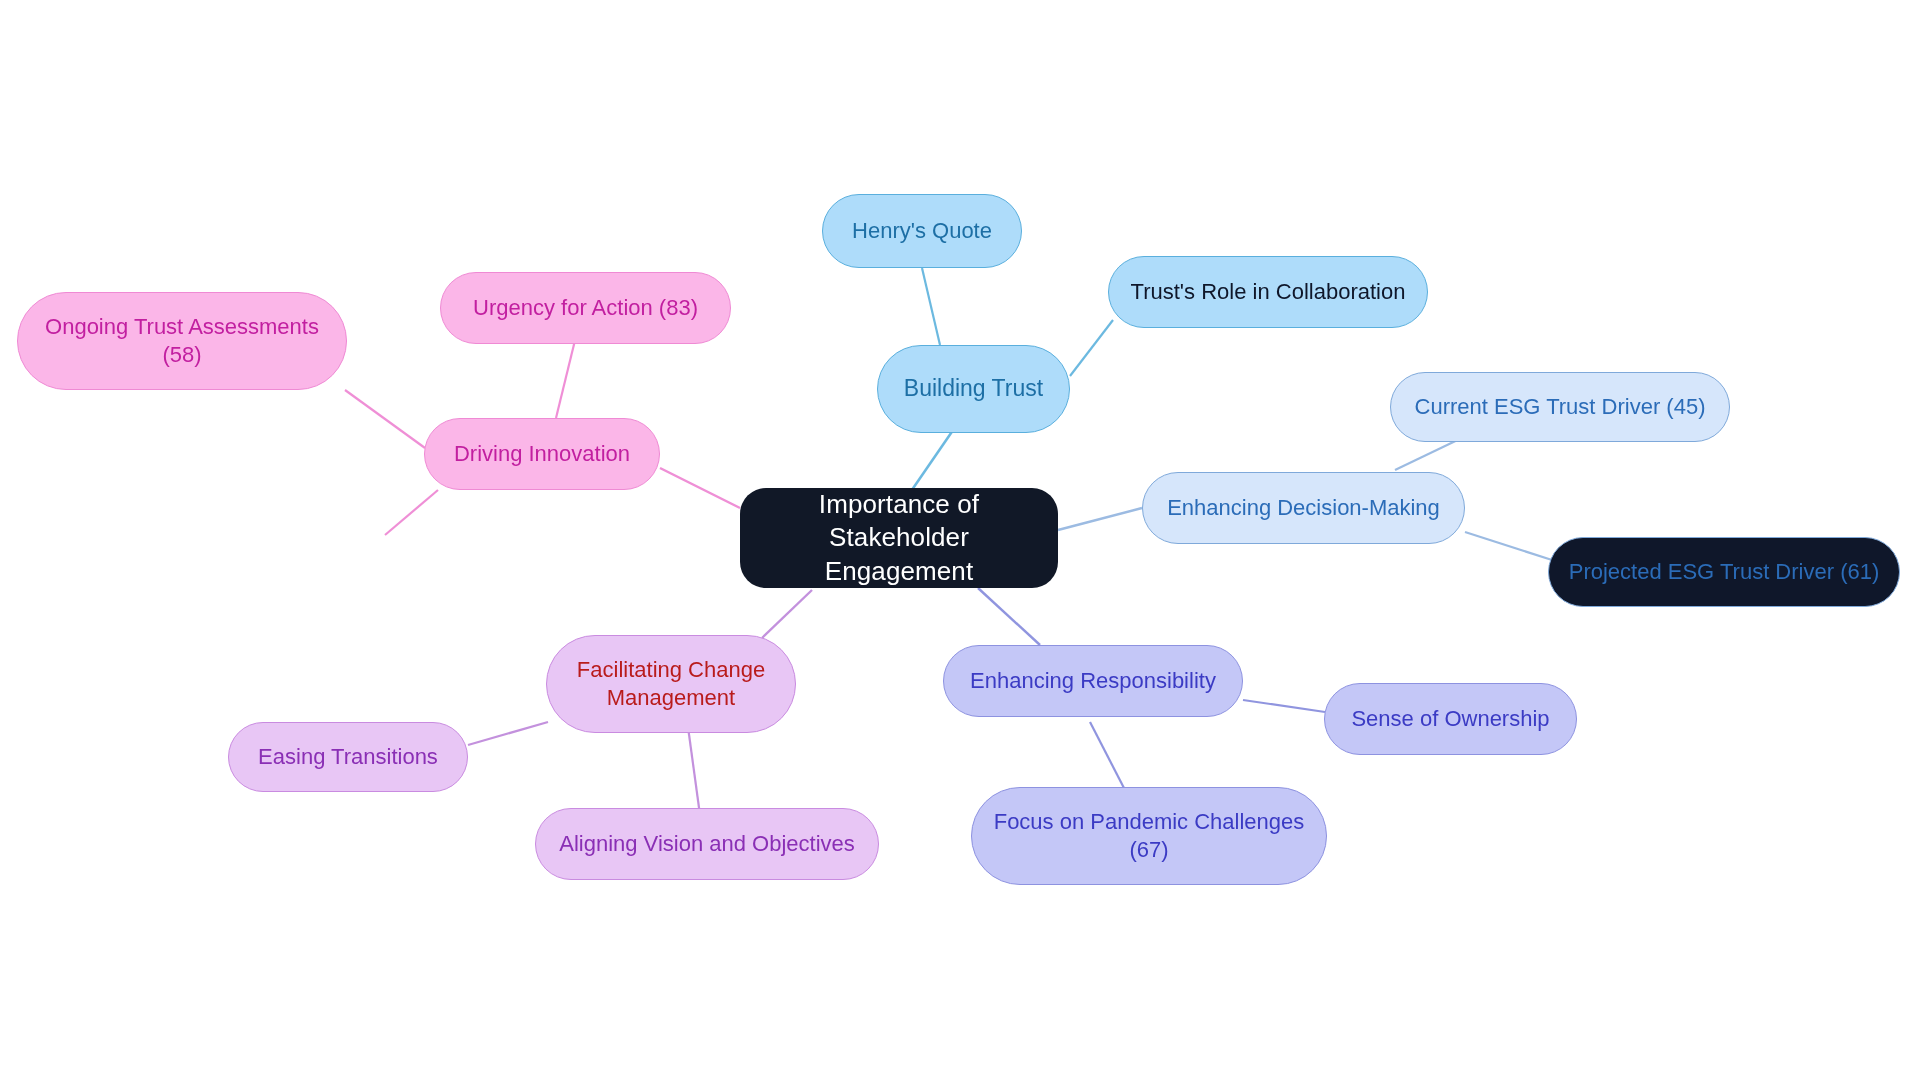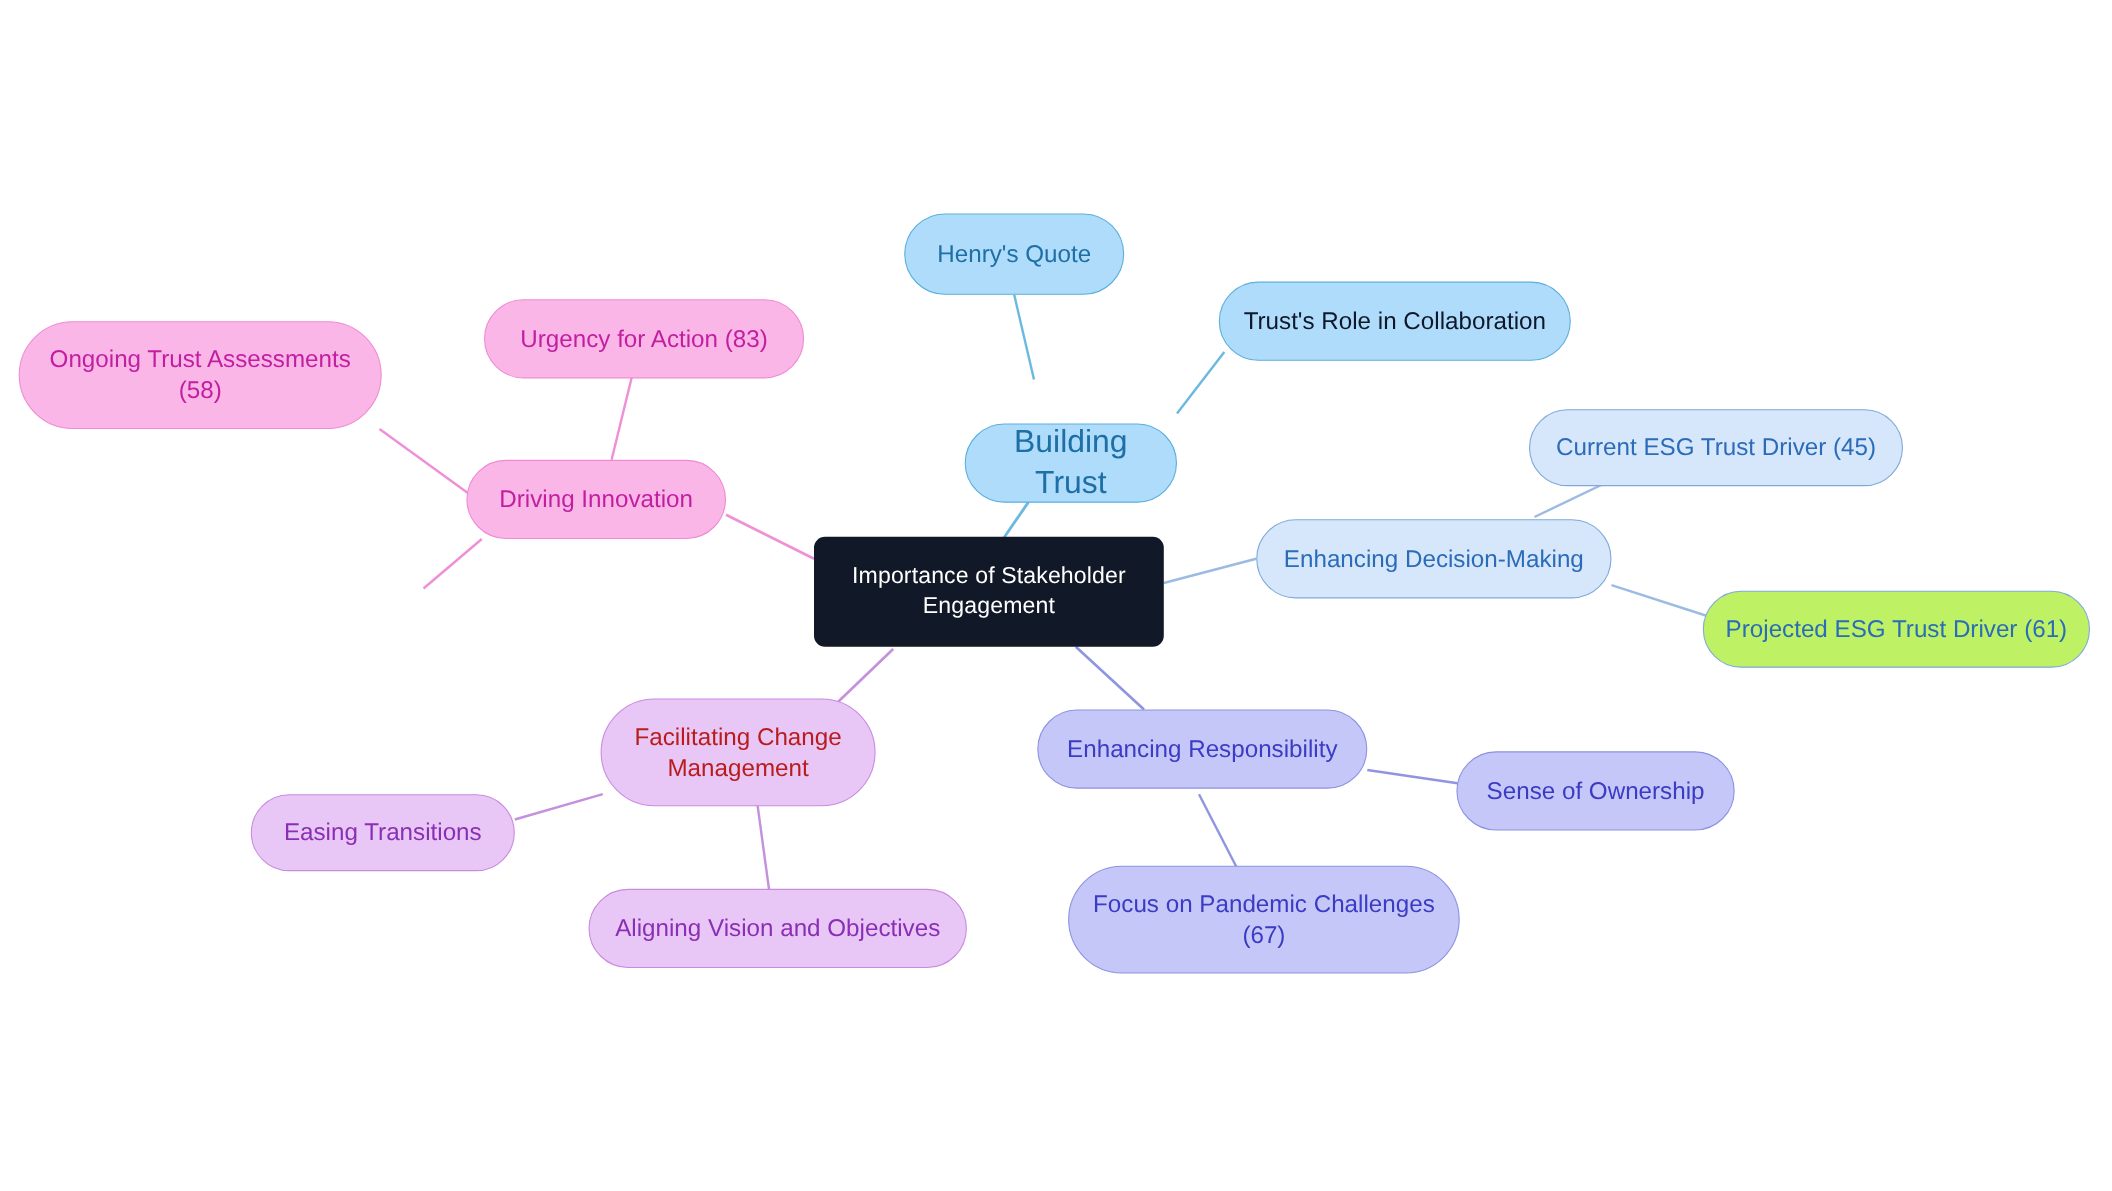--- a/index.html
+++ b/index.html
@@ -35,23 +35,23 @@
     justify-content: center;
     text-align: center;
     border-radius: 999px;
     border-style: solid;
     border-width: 1.5px;
     line-height: 1.28;
     padding: 18px 14px;
     white-space: pre-line;
   }
   .node.root {
-    border-radius: 10px;
+    border-radius: 26px;
     border-width: 0;
-    font-size: 21px;
+    font-size: 26px;
     letter-spacing: 0.1px;
     justify-content: center;
   }
   .node-text {
     display: block;
     width: 100%;
   }
 </style>
 </head>
 <body>
@@ -92,22 +92,22 @@
 
     <path d="M 438 490 L 385 535" stroke="#ef8fd6" stroke-width="2.2" fill="none"></path>
   </svg>
 
   <div class="node root" style="left:740px; top:488px; width:318px; height:100px;
               background:#111827; color:#ffffff;">
     <span class="node-text">Importance of Stakeholder
 Engagement</span>
   </div>
 
-  <div class="node" style="left:877px; top:345px; width:193px; height:72px; font-size:29px;
-              background:#aedcfa; border-color:#5aafdd; color:#1d6fa5;margin-top:40px;">
+  <div class="node" style="left:877px; top:345px; width:193px; height:88px; font-size:23px;
+              background:#aedcfa; border-color:#5aafdd; color:#1d6fa5;">
     <span class="node-text">Building Trust</span>
   </div>
 
   <div class="node" style="left:822px; top:194px; width:200px; height:74px; font-size:22px;
               background:#aedcfa; border-color:#5aafdd; color:#1d6fa5;">
     <span class="node-text">Henry's Quote</span>
   </div>
 
   <div class="node" style="left:1108px; top:256px; width:320px; height:72px; font-size:22px;
               background:#aedcfa; border-color:#5aafdd; color:#0f172a;">
@@ -118,21 +118,21 @@
               background:#d6e6fb; border-color:#7fa9da; color:#2b6cb8;">
     <span class="node-text">Enhancing Decision-Making</span>
   </div>
 
   <div class="node" style="left:1390px; top:372px; width:340px; height:70px; font-size:22px;
               background:#d6e6fb; border-color:#7fa9da; color:#2b6cb8;">
     <span class="node-text">Current ESG Trust Driver (45)</span>
   </div>
 
   <div class="node" style="left:1548px; top:537px; width:352px; height:70px; font-size:22px;
-              background:#bef264; border-color:#7fa9da; color:#2b6cb8;text-align:center;">
+              background:#0f172a; border-color:#7fa9da; color:#2b6cb8;text-align:center;">
     <span class="node-text">Projected ESG Trust Driver (61)</span>
   </div>
 
   <div class="node" style="left:943px; top:645px; width:300px; height:72px; font-size:22px;
               background:#c4c7f7; border-color:#8d92e0; color:#3b3bc4;">
     <span class="node-text">Enhancing Responsibility</span>
   </div>
 
   <div class="node" style="left:1324px; top:683px; width:253px; height:72px; font-size:22px;
               background:#c4c7f7; border-color:#8d92e0; color:#3b3bc4;">

